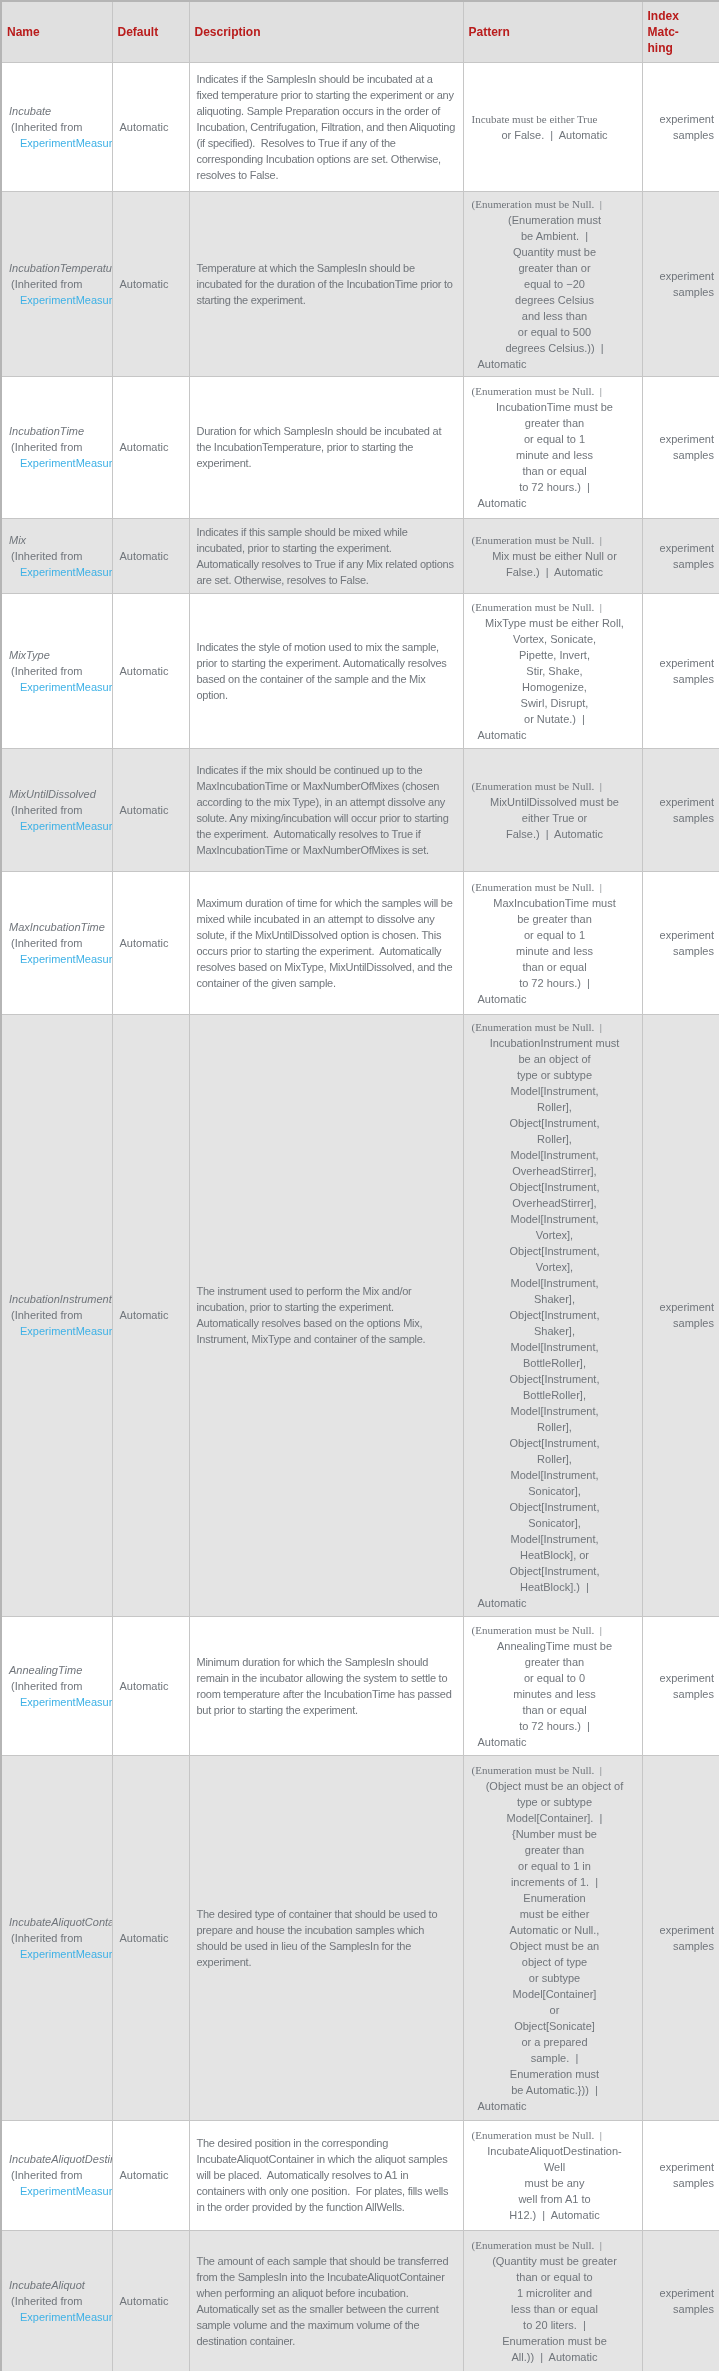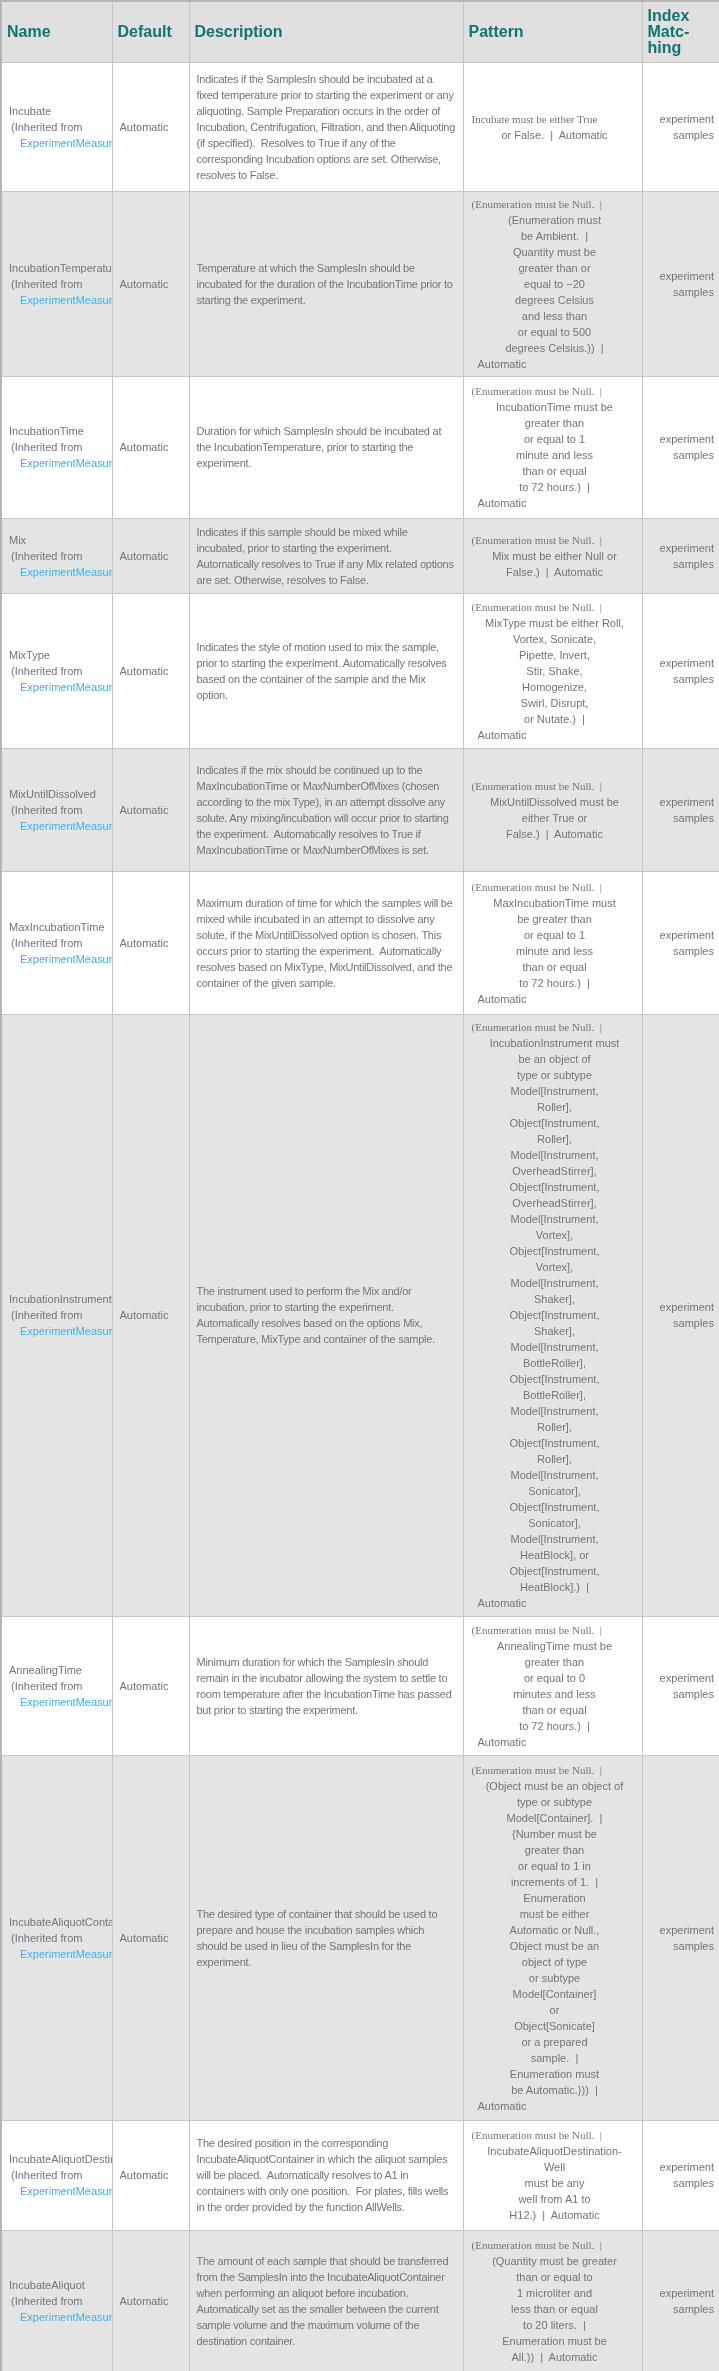--- a/index.html
+++ b/index.html
@@ -15,30 +15,30 @@
   }
   .doc-table td,.doc-table th{
     border:1px solid #c6c6c6;
     vertical-align:middle;
     padding:4px 5px;
     overflow:hidden;
     box-sizing:border-box;
   }
   thead th{
     background:#e0e0e0;
-    color:#0f766e;
+    color:#b91c1c;
     font-weight:bold;
-    font-size:16px;
+    font-size:12px;
     text-align:left;
     height:61px;
     white-space:pre-line;
   }
   tr.alt td{background:#e4e4e4;}
   td.c-name{white-space:nowrap;}
-  td.c-name .nm-line1{padding-left:2px;}
+  td.c-name .nm-line1{padding-left:2px;font-style:italic;}
   td.c-name .nm-line2{padding-left:4px;}
   td.c-name .nm-line3{padding-left:13px;}
   a.inh-link{color:#3eb1e6;text-decoration:none;cursor:pointer;}
   td.c-default{padding-left:7px;}
   td.c-desc{
     white-space:pre-wrap;
     letter-spacing:-0.25px;
     padding-left:7px;padding-right:7px;
   }
   td.c-pattern{padding-left:8px;padding-right:4px;}
@@ -199,21 +199,21 @@
         </td>
         <td class="c-index">experiment samples</td>
       </tr>
       <tr class="alt" style="height: 602px;">
         <td class="c-name">
           <div class="nm-line1">IncubationInstrument</div>
           <div class="nm-line2">(Inherited from</div>
           <div class="nm-line3"><a class="inh-link">ExperimentMeasureC</a></div>
         </td>
         <td class="c-default">Automatic</td>
-        <td class="c-desc">The instrument used to perform the Mix and/or incubation, prior to starting the experiment.  Automatically resolves based on the options Mix, Temperature, MixType and container of the sample.</td>
+        <td class="c-desc">The instrument used to perform the Mix and/or incubation, prior to starting the experiment.  Automatically resolves based on the options Mix, Instrument, MixType and container of the sample.</td>
         <td class="c-pattern">
           <div class="pat-line left">(Enumeration must be Null.  |</div>
           <div class="pat-line">IncubationInstrument must</div>
           <div class="pat-line">be an object of</div>
           <div class="pat-line">type or subtype</div>
           <div class="pat-line">Model[Instrument,</div>
           <div class="pat-line">Roller],</div>
           <div class="pat-line">Object[Instrument,</div>
           <div class="pat-line">Roller],</div>
           <div class="pat-line">Model[Instrument,</div>

